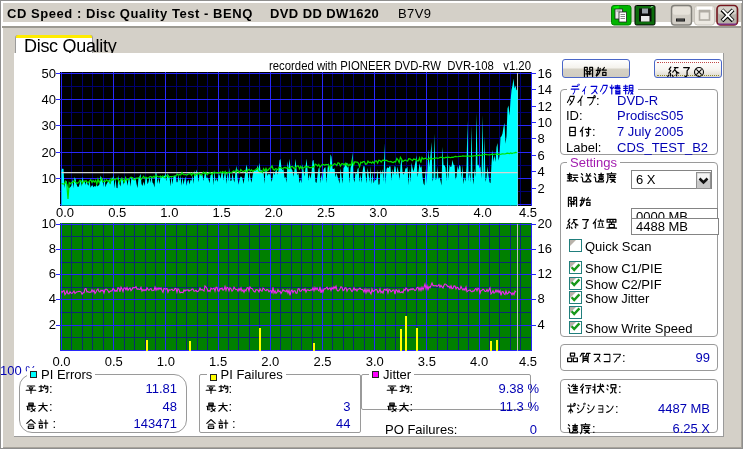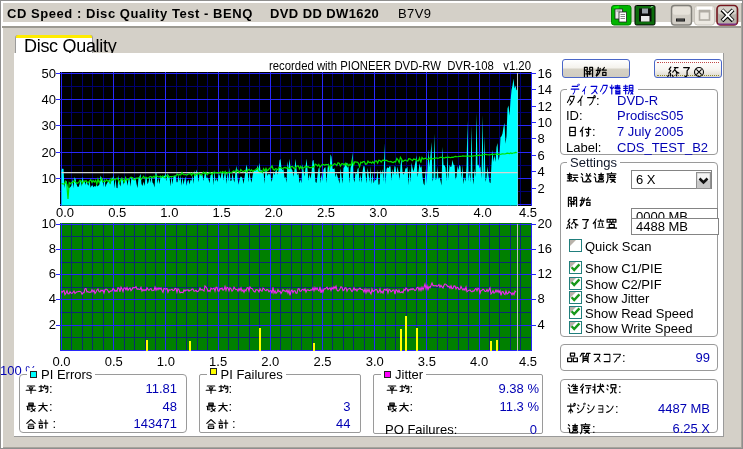--- a/index.html
+++ b/index.html
@@ -213,21 +213,21 @@
   <div class="row" style="left:566px;top:125px"><svg class="jt" width="13" height="13" viewBox="0 0 16 16" preserveAspectRatio="none" style="vertical-align:-2px">
         <use href="#g_nichi" stroke="#000000" stroke-width="1.5"></use>
       </svg><svg class="jt" width="13" height="13" viewBox="0 0 16 16" preserveAspectRatio="none" style="vertical-align:-2px">
         <use href="#g_fu" stroke="#000000" stroke-width="1.5"></use>
       </svg><span>:</span></div>
     <div class="row" style="left:617px;top:125px;color:#0000b4">7 July 2005</div>
   <div class="row" style="left:566px;top:141px">Label:</div>
     <div class="row" style="left:617px;top:141px;color:#0000b4">CDS_TEST_B2</div>
 
   <div class="gbox" style="left:560px;top:162px;width:158px;height:175px">
-    <div class="gcap" style="color:#0f172a">Settings</div>
+    <div class="gcap" style="color:#a21caf">Settings</div>
   </div>
   <div class="row" style="left:566px;top:171px"><svg class="jt" width="13" height="13" viewBox="0 0 16 16" preserveAspectRatio="none" style="vertical-align:-2px">
         <use href="#g_ten" stroke="#000000" stroke-width="1.5"></use>
       </svg><svg class="jt" width="13" height="13" viewBox="0 0 16 16" preserveAspectRatio="none" style="vertical-align:-2px">
         <use href="#g_sou" stroke="#000000" stroke-width="1.5"></use>
       </svg><svg class="jt" width="13" height="13" viewBox="0 0 16 16" preserveAspectRatio="none" style="vertical-align:-2px">
         <use href="#g_soku" stroke="#000000" stroke-width="1.5"></use>
       </svg><svg class="jt" width="13" height="13" viewBox="0 0 16 16" preserveAspectRatio="none" style="vertical-align:-2px">
         <use href="#g_do" stroke="#000000" stroke-width="1.5"></use>
       </svg></div>
@@ -279,21 +279,20 @@
         <path d="M2.6 6.2 5.2 9 10.4 3.4" fill="none" stroke="#18981a" stroke-width="2.4"></path>
       </svg>
     </div>
     <div class="row" style="left:585px;top:292.1px">Show Jitter</div>
     <div class="cb" style="left:569px;top:305.5px">
       <i></i>
       <svg width="13" height="13" viewBox="0 0 13 13" style="position:absolute;left:-1.2px;top:-1.2px">
         <path d="M2.6 6.2 5.2 9 10.4 3.4" fill="none" stroke="#18981a" stroke-width="2.4"></path>
       </svg>
     </div>
-    <div class="row" style="left:585px;top:306.5px">Show Read Speed</div>
     <div class="cb" style="left:569px;top:320.5px">
       <i></i>
       <svg width="13" height="13" viewBox="0 0 13 13" style="position:absolute;left:-1.2px;top:-1.2px">
         <path d="M2.6 6.2 5.2 9 10.4 3.4" fill="none" stroke="#18981a" stroke-width="2.4"></path>
       </svg>
     </div>
     <div class="row" style="left:585px;top:321.5px">Show Write Speed</div>
 
   <div class="gbox" style="left:560px;top:344px;width:158px;height:27px"></div>
   <div class="row" style="left:566px;top:351px"><svg class="jt" width="13" height="13" viewBox="0 0 16 16" preserveAspectRatio="none" style="vertical-align:-2px">
@@ -332,21 +331,21 @@
         <use href="#g_n_k" stroke="#000000" stroke-width="1.5"></use>
       </svg><span>:</span></div>
   <div class="row" style="left:0;top:402px;width:710px;text-align:right;color:#0000b4">4487 MB</div>
   <div class="row" style="left:566px;top:422px"><svg class="jt" width="13" height="13" viewBox="0 0 16 16" preserveAspectRatio="none" style="vertical-align:-2px">
         <use href="#g_soku" stroke="#000000" stroke-width="1.5"></use>
       </svg><svg class="jt" width="13" height="13" viewBox="0 0 16 16" preserveAspectRatio="none" style="vertical-align:-2px">
         <use href="#g_do" stroke="#000000" stroke-width="1.5"></use>
       </svg><span>:</span></div>
   <div class="row" style="left:0;top:422px;width:710px;text-align:right;color:#0000b4">6.25 X</div>
 
-  <div class="gbox" style="left:19px;top:373.5px;width:168px;height:59.5px;border-radius:4px">
+  <div class="gbox" style="left:19px;top:373.5px;width:168px;height:59.5px;border-radius:13px">
       <div class="gcap" style="left:7px;display:flex;align-items:center;gap:4px">
         <span style="display:inline-block;width:7px;height:7px;background:#00ffff;border:1px solid #222"></span>
         <span>PI Errors</span>
       </div>
     </div>
     <div class="row" style="left:25px;top:382px"><svg class="jt" width="12" height="12" viewBox="0 0 16 16" preserveAspectRatio="none" style="vertical-align:-2px">
         <use href="#g_hei" stroke="#000000" stroke-width="1.5"></use>
       </svg><svg class="jt" width="12" height="12" viewBox="0 0 16 16" preserveAspectRatio="none" style="vertical-align:-2px">
         <use href="#g_kin" stroke="#000000" stroke-width="1.5"></use>
       </svg><span>:</span></div>
@@ -357,21 +356,21 @@
         <use href="#g_dai" stroke="#000000" stroke-width="1.5"></use>
       </svg><span>:</span></div>
     <div class="row" style="left:19px;top:400px;width:158px;text-align:right;color:#0000b4">48</div>
     <div class="row" style="left:25px;top:417px"><svg class="jt" width="12" height="12" viewBox="0 0 16 16" preserveAspectRatio="none" style="vertical-align:-2px">
         <use href="#g_gou" stroke="#000000" stroke-width="1.5"></use>
       </svg><svg class="jt" width="12" height="12" viewBox="0 0 16 16" preserveAspectRatio="none" style="vertical-align:-2px">
         <use href="#g_kei" stroke="#000000" stroke-width="1.5"></use>
       </svg><span> :</span></div>
     <div class="row" style="left:19px;top:417px;width:158px;text-align:right;color:#0000b4">143471</div>
     <div class="gbox" style="left:198.5px;top:373.5px;width:162px;height:59.5px;border-radius:2px">
-      <div class="gcap" style="left:7px;display:flex;align-items:flex-start;gap:4px">
+      <div class="gcap" style="left:7px;display:flex;align-items:flex-end;gap:4px">
         <span style="display:inline-block;width:7px;height:7px;background:#ffff00;border:1px solid #222"></span>
         <span>PI Failures</span>
       </div>
     </div>
     <div class="row" style="left:204.5px;top:382px"><svg class="jt" width="12" height="12" viewBox="0 0 16 16" preserveAspectRatio="none" style="vertical-align:-2px">
         <use href="#g_hei" stroke="#000000" stroke-width="1.5"></use>
       </svg><svg class="jt" width="12" height="12" viewBox="0 0 16 16" preserveAspectRatio="none" style="vertical-align:-2px">
         <use href="#g_kin" stroke="#000000" stroke-width="1.5"></use>
       </svg><span>:</span></div>
     <div class="row" style="left:204.5px;top:400px"><svg class="jt" width="12" height="12" viewBox="0 0 16 16" preserveAspectRatio="none" style="vertical-align:-2px">
@@ -379,21 +378,21 @@
       </svg><svg class="jt" width="12" height="12" viewBox="0 0 16 16" preserveAspectRatio="none" style="vertical-align:-2px">
         <use href="#g_dai" stroke="#000000" stroke-width="1.5"></use>
       </svg><span>:</span></div>
     <div class="row" style="left:198.5px;top:400px;width:152px;text-align:right;color:#0000b4">3</div>
     <div class="row" style="left:204.5px;top:417px"><svg class="jt" width="12" height="12" viewBox="0 0 16 16" preserveAspectRatio="none" style="vertical-align:-2px">
         <use href="#g_gou" stroke="#000000" stroke-width="1.5"></use>
       </svg><svg class="jt" width="12" height="12" viewBox="0 0 16 16" preserveAspectRatio="none" style="vertical-align:-2px">
         <use href="#g_kei" stroke="#000000" stroke-width="1.5"></use>
       </svg><span> :</span></div>
     <div class="row" style="left:198.5px;top:417px;width:152px;text-align:right;color:#0000b4">44</div>
-    <div class="gbox" style="left:373px;top:373.5px;width:169.5px;height:60px;border-radius:2px">
+    <div class="gbox" style="left:361px;top:373.5px;width:169.5px;height:36px;border-radius:2px">
       <div class="gcap" style="left:7px;display:flex;align-items:center;gap:4px">
         <span style="display:inline-block;width:7px;height:7px;background:#ff00ff;border:1px solid #222"></span>
         <span>Jitter</span>
       </div>
     </div>
     <div class="row" style="left:385.5px;top:382px"><svg class="jt" width="12" height="12" viewBox="0 0 16 16" preserveAspectRatio="none" style="vertical-align:-2px">
         <use href="#g_hei" stroke="#000000" stroke-width="1.5"></use>
       </svg><svg class="jt" width="12" height="12" viewBox="0 0 16 16" preserveAspectRatio="none" style="vertical-align:-2px">
         <use href="#g_kin" stroke="#000000" stroke-width="1.5"></use>
       </svg><span>:</span></div>

